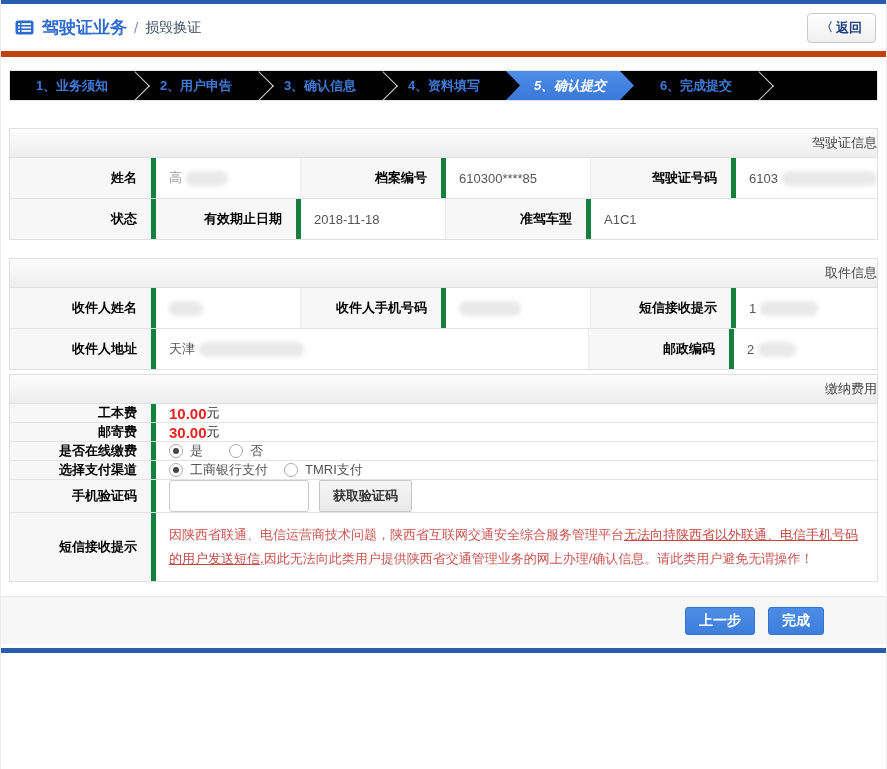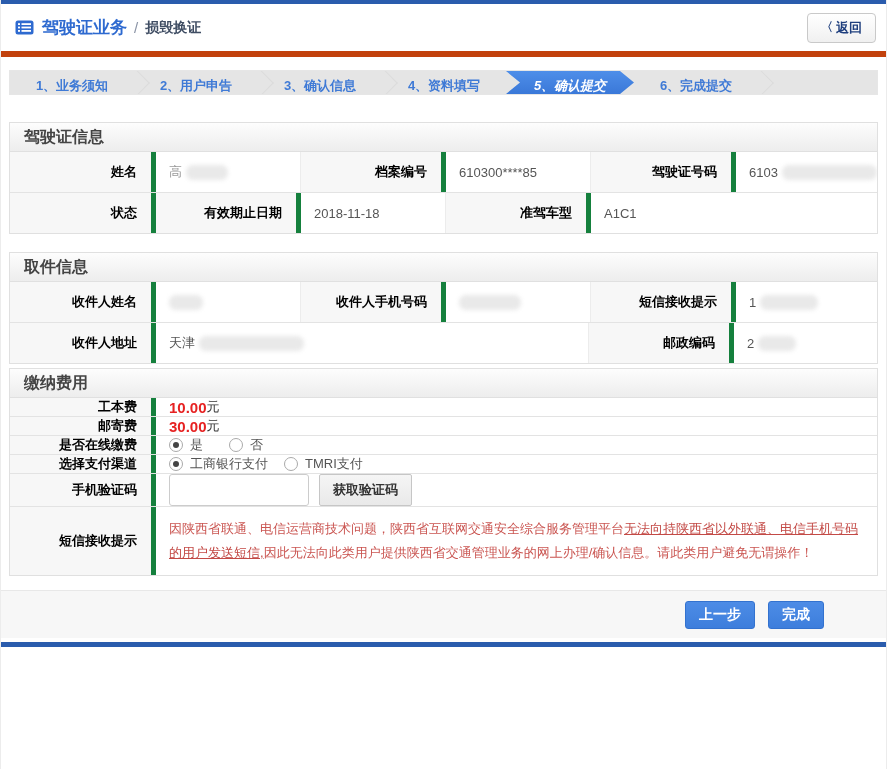--- a/index.html
+++ b/index.html
@@ -10,32 +10,32 @@
     border-left:1px solid #ececec; border-right:1px solid #ececec;
   }
   .top-bar { height:4px; background:#2a5cad; }
   .bottom-bar { height:5px; background:#2a5cad; }
 
   
   .header { height:53px; border-bottom:6px solid #c2410c; display:flex; align-items:center; padding:0 10px 0 14px; }
   .title-icon { width:19px; height:15px; margin-right:8px; flex:0 0 auto; }
   .page-title { font-size:17px; font-weight:bold; color:#2e6ad0; }
   .title-divider { font-size:15px; color:#8a93a5; margin:0 7px; }
-  .page-subtitle { font-size:14px; color:#3f4d63; font-weight:bold; }
+  .page-subtitle { font-size:14px; color:#3f4d63; font-weight:normal; }
   .header-spacer { flex:1; }
   .back-btn {
     height:30px; padding:0 13px; border:1px solid #c9c9c9; border-radius:4px;
     background:linear-gradient(#ffffff,#f0f0f0); color:#1f3f7e; font-weight:bold;
     font-size:13px; display:flex; align-items:center; cursor:pointer;
   }
   .back-btn .angle { font-size:12px; margin-right:3px; font-weight:bold; }
 
   
   .stepbar {
-    margin:13px 8px 0 8px; height:25px; background:#e5e5e5;
+    margin:13px 8px 0 8px; height:31px; background:#000000;
     border:1px solid #e6e6e6; display:flex; overflow:hidden; position:relative;
   }
   .step {
     flex:0 0 124px; text-align:center; line-height:29px; font-size:13px;
     font-weight:bold; color:#3f7ad6; position:relative;
   }
   .step.sep::after {
     content:''; position:absolute; right:-1px; top:50%; width:20px; height:20px;
     border-top:1px solid #dcdcdc; border-right:1px solid #dcdcdc;
     transform:translate(50%,-50%) rotate(45deg);
@@ -46,22 +46,22 @@
     clip-path:polygon(0 0, calc(100% - 14px) 0, 100% 50%, calc(100% - 14px) 100%, 0 100%, 14px 50%);
     font-style:italic;
   }
 
   
   .section { margin:0 8px; border:1px solid #e0e0e0; }
   .section.s1 { margin-top:27px; }
   .section.s2 { margin-top:18px; }
   .section.s3 { margin-top:4px; }
   .section-header {
-    height:29px; line-height:28px; padding-left:14px; font-size:16px; font-weight:bold;
-    color:#444; background:linear-gradient(#fdfdfd,#ededed); border-bottom:1px solid #e0e0e0;
+    height:29px; line-height:28px; padding-left:14px; font-size:13px; font-weight:normal;
+    color:#444; background:linear-gradient(#fdfdfd,#ededed); border-bottom:1px solid #e0e0e0;text-align:right;
   }
   .grid6 { display:grid; grid-template-columns:146px 145px 145px 145px 145px auto; }
   .grid4 { display:grid; grid-template-columns:146px 1fr 145px 143px; }
   .grid2 { display:grid; grid-template-columns:146px 1fr; }
   .row-line { border-top:1px solid #e3e3e3; }
   .cell { height:40px; display:flex; align-items:center; font-size:13px; overflow:hidden; }
   .cell.lab {
     background:#f7f7f7; justify-content:flex-end; padding-right:14px;
     color:#000000; font-weight:bold; border-right:5px solid #15803d;
   }

